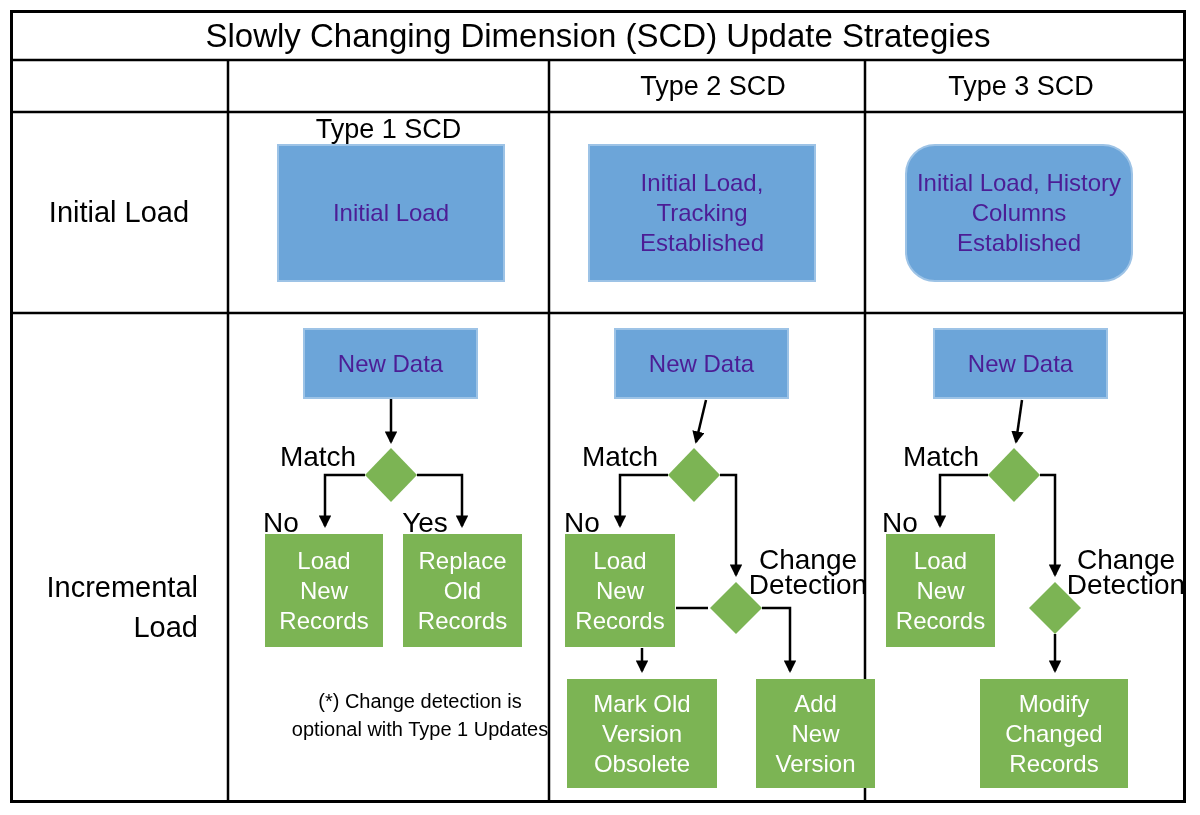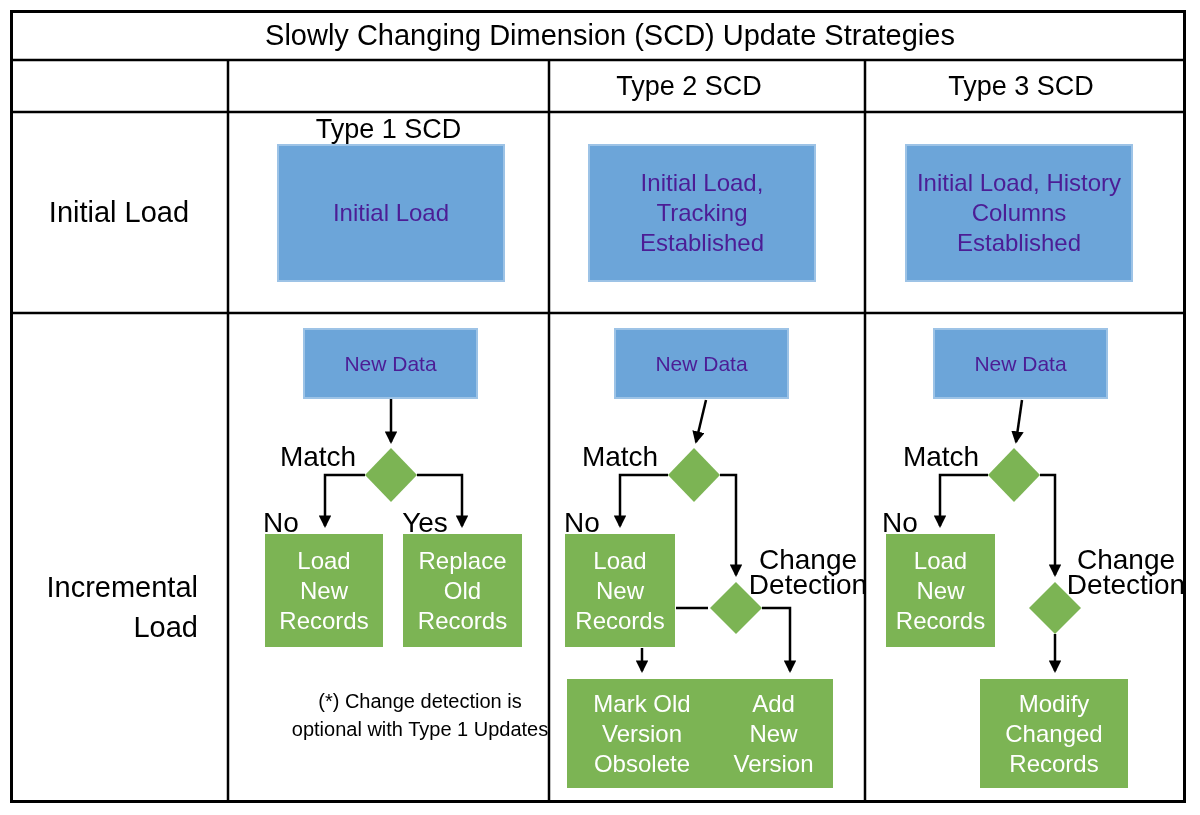--- a/index.html
+++ b/index.html
@@ -5,26 +5,26 @@
   html,body{margin:0;padding:0;background:#fff;}
   .canvas{
     position:relative;width:1200px;height:815px;background:#fff;
     font-family:"Liberation Sans",sans-serif;color:var(--ink,#000);
     overflow:hidden;
   }
   .layer{position:absolute;left:0;top:0;width:1200px;height:815px;}
   .abs{position:absolute;}
   .flexc{display:flex;align-items:center;justify-content:center;}
   .pre{white-space:pre-line;text-align:center;}
-  .title{left:22px;top:11px;width:1176px;height:49px;font-size:29px;}
+  .title{left:10px;top:11px;width:1176px;height:49px;font-size:33px;}
   .hdr{top:60px;height:52px;font-size:27px;}
   .rowlbl{left:10px;width:218px;font-size:29px;}
   .bluebox{background:var(--blue);border:2px solid var(--blue_border);color:#4c1d95;box-sizing:border-box;}
   .initialbox{top:144px;height:138px;font-size:24px;line-height:30px;}
-  .newdata{top:328px;height:71px;width:175px;font-size:21px;}
+  .newdata{top:328px;height:71px;width:175px;font-size:24px;}
   .greenbox{background:var(--green);color:#fff;box-sizing:border-box;font-size:24px;line-height:30px;}
   .gb-top{top:534px;height:113px;}
   .gb-bot{top:679px;height:109px;}
   .lbl{font-size:28px;transform:translate(-50%,-50%);white-space:pre-line;text-align:center;line-height:25px;}
   .note{left:263px;top:687px;width:260px;font-size:20px;line-height:28px;text-align:center;margin-left:27px;}
   svg path.fl{fill:none;stroke:var(--line);stroke-width:2.5;}
   svg path.grid{fill:none;stroke:var(--line);}
   svg polygon.dmd{fill:var(--green);stroke:none;}
 </style>
 </head>
@@ -68,37 +68,37 @@
       <path class="fl" marker-end="url(#ah)" d="M988,475 H940 V526"></path>
       <path class="fl" marker-end="url(#ah)" d="M1040,475 H1055 V575"></path>
       <path class="fl" marker-end="url(#ah)" d="M1055,634 V671"></path>
       <polygon class="dmd" points="1014,448 1040,475 1014,502 988,475"></polygon>
       <polygon class="dmd" points="1055,582 1081,608 1055,634 1029,608"></polygon>
     </g>
   </svg>
 
   <div class="abs flexc title">Slowly Changing Dimension (SCD) Update Strategies</div>
   <div class="abs flexc hdr" style="left:228px;width:321px;margin-top:43px;">Type 1 SCD</div>
-  <div class="abs flexc hdr" style="left:531px;width:316px;">Type 2 SCD</div>
+  <div class="abs flexc hdr" style="left:555px;width:316px;">Type 2 SCD</div>
   <div class="abs flexc hdr" style="left:847px;width:348px;border-radius:15px;">Type 3 SCD</div>
   <div class="abs flexc rowlbl" style="top:112px;height:201px;">Initial Load</div>
   <div class="abs flexc rowlbl" style="top:313px;height:588px;justify-content:flex-end;padding-right:30px;box-sizing:border-box;">
     <span class="pre" style="text-align:right;line-height:40px;">Incremental
 Load</span>
   </div>
 
   <div class="abs flexc bluebox initialbox" style="left:277px;width:228px;">
     <span class="pre">Initial Load</span>
   </div>
   <div class="abs flexc bluebox initialbox" style="left:588px;width:228px;">
     <span class="pre">Initial Load,
 Tracking
 Established</span>
   </div>
-  <div class="abs flexc bluebox initialbox" style="left:905px;width:228px;">
+  <div class="abs flexc bluebox initialbox" style="left:905px;width:228px;border-radius:30px;">
     <span class="pre">Initial Load, History
 Columns
 Established</span>
   </div>
 
   <div class="abs flexc bluebox newdata" style="left:303px;">
     <span class="pre">New Data</span>
   </div>
   <div class="abs flexc bluebox newdata" style="left:614px;">
     <span class="pre">New Data</span>
@@ -137,21 +137,21 @@
   <div class="abs flexc greenbox gb-top" style="left:886px;width:109px;">
     <span class="pre">Load
 New
 Records</span>
   </div>
   <div class="abs flexc greenbox gb-bot" style="left:567px;width:150px;">
     <span class="pre">Mark Old
 Version
 Obsolete</span>
   </div>
-  <div class="abs flexc greenbox gb-bot" style="left:714px;width:119px;">
+  <div class="abs flexc greenbox gb-bot" style="left:756px;width:119px;">
     <span class="pre">Add
 New
 Version</span>
   </div>
   <div class="abs flexc greenbox gb-bot" style="left:980px;width:148px;">
     <span class="pre">Modify
 Changed
 Records</span>
   </div>
 

